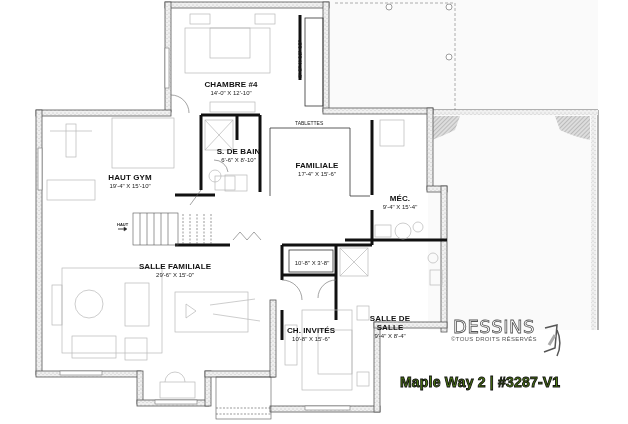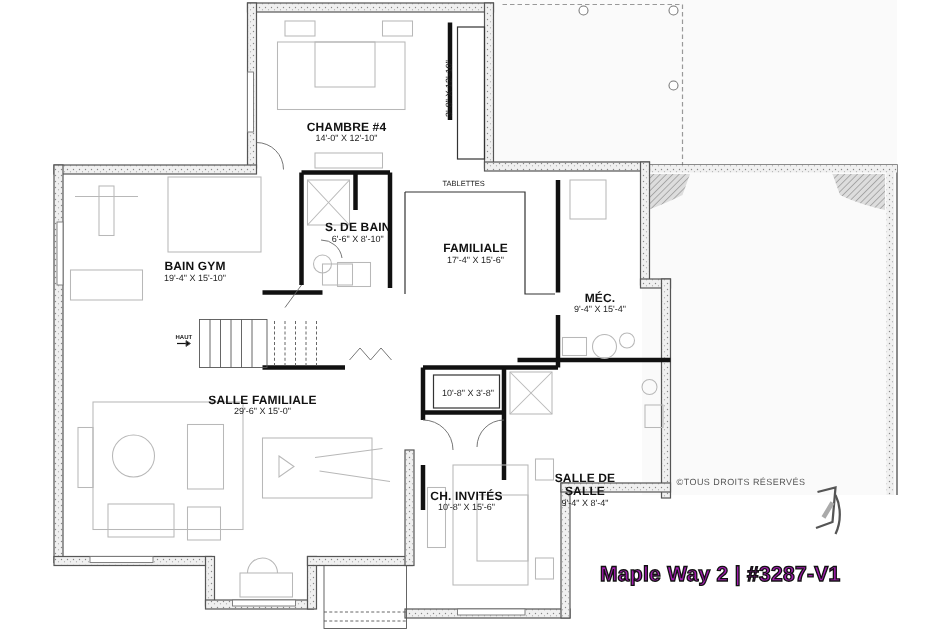--- a/index.html
+++ b/index.html
@@ -6,21 +6,21 @@
   body { width:628px; height:424px; position:relative; overflow:hidden; font-family:"Liberation Sans", sans-serif; }
   #plan { position:absolute; left:0; top:0; width:628px; height:424px; }
   .lbl { position:absolute; text-align:center; color:#111; white-space:nowrap; }
   .rname { font-weight:bold; font-size:8px; letter-spacing:0.1px; display:block; line-height:9px; }
   .rdim { font-size:6px; color:#222; display:block; line-height:8px; }
   .small { font-size:5px; color:#222; }
   .brand { position:absolute; left:424px; top:318px; width:140px; }
   .brand .l1, .brand .l2 { font-family:"DejaVu Sans", sans-serif; font-size:18px; line-height:17px; color:#fff; letter-spacing:0.5px;
     -webkit-text-stroke:0.8px #555; text-align:center; display:block; }
   .brand .l3 { font-size:6px; color:#555; display:block; text-align:center; margin-top:1px; letter-spacing:0.3px; }
-  .title { position:absolute; left:400px; top:374px; font-size:14px; font-weight:bold; color:#a21caf;
+  .title { position:absolute; left:400px; top:374px; font-size:14px; font-weight:bold; color:#4d7c0f;
     -webkit-text-stroke:0.9px #111; letter-spacing:0.2px; white-space:nowrap; }
 </style>
 </head>
 <body>
 
 <svg id="plan" viewBox="0 0 628 424" xmlns="http://www.w3.org/2000/svg">
   <defs>
     <pattern id="spk" width="4" height="4" patternUnits="userSpaceOnUse">
       <rect width="4" height="4" fill="#f0f0f0"></rect>
       <circle cx="1" cy="1" r="0.45" fill="#888"></circle>
@@ -196,21 +196,21 @@
 </svg>
 
 <div class="lbl" style="left:196px;top:80px;width:70px;">
   <span class="rname">CHAMBRE #4</span>
   <span class="rdim">14'-0" X 12'-10"</span>
 </div>
 <div class="lbl small" style="left:270px;top:55px;width:60px;transform:rotate(-90deg);">
   <span class="rdim">3'-8" X 12'-10"</span>
 </div>
 <div class="lbl" style="left:95px;top:173px;width:70px;">
-  <span class="rname">BAIN GYM</span>
+  <span class="rname">HAUT GYM</span>
   <span class="rdim">19'-4" X 15'-10"</span>
 </div>
 <div class="lbl" style="left:200px;top:147px;width:77px;">
   <span class="rname">S. DE BAIN</span>
   <span class="rdim">6'-6" X 8'-10"</span>
 </div>
 <div class="lbl" style="left:282px;top:161px;width:70px;">
   <span class="rname">FAMILIALE</span>
   <span class="rdim">17'-4" X 15'-6"</span>
 </div>
@@ -232,16 +232,17 @@
 <div class="lbl" style="left:362px;top:284px;width:56px;margin-top:30px;">
   <span class="rname">SALLE DE</span>
   <span class="rname">SALLE</span>
   <span class="rdim">9'-4" X 8'-4"</span>
 </div>
 
 <div class="lbl small" style="left:295px;top:120px;font-size:5px;">TABLETTES</div>
 <div class="lbl small" style="left:117px;top:222px;font-size:4px;font-weight:bold;">HAUT</div>
 
 <div class="brand">
+  <span class="l1">DESSINS</span>
   <span class="l3">©TOUS DROITS RÉSERVÉS</span>
 </div>
 
 <div class="title">Maple Way 2 | #3287-V1</div>
 
 </body></html>

